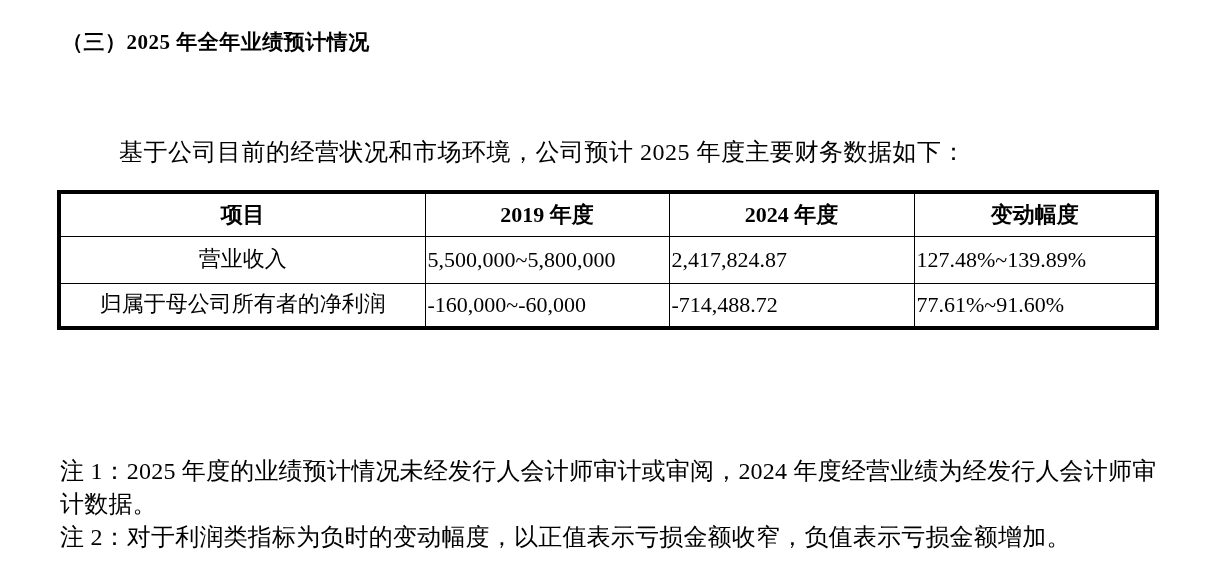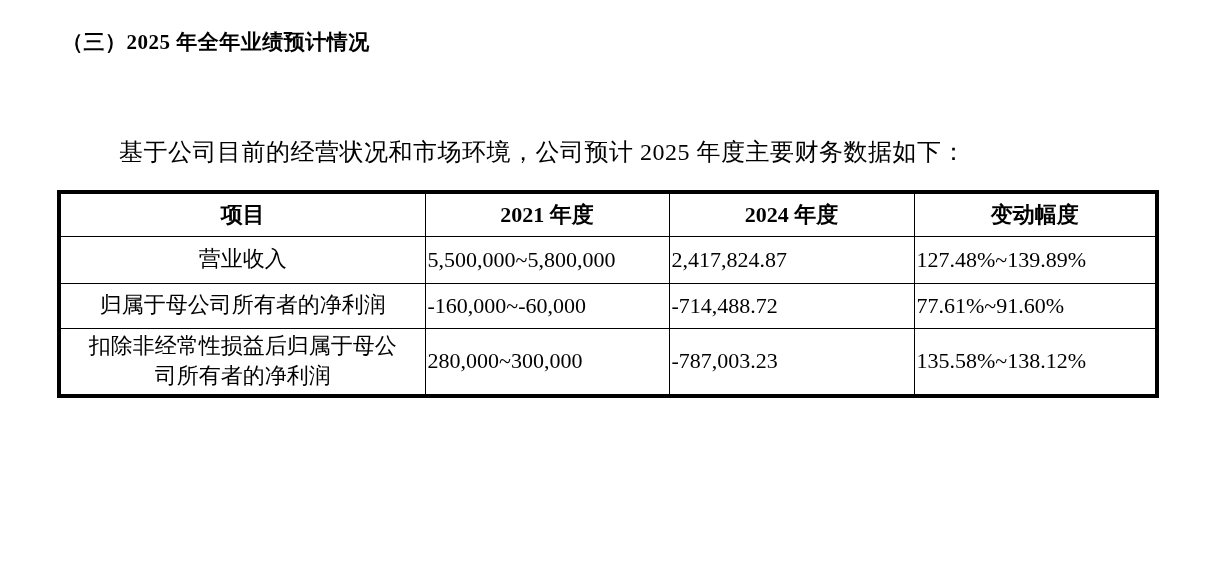--- a/index.html
+++ b/index.html
@@ -104,41 +104,39 @@
   <table class="forecast">
     <colgroup>
       <col style="width:366px">
       <col style="width:244px">
       <col style="width:245px">
       <col style="width:243px">
     </colgroup>
     <thead>
       <tr class="row-header">
         <th>项目</th>
-        <th>2021 年度</th>
+        <th>2019 年度</th>
         <th>2024 年度</th>
         <th>变动幅度</th>
       </tr>
     </thead>
     <tbody>
       <tr class="row-1">
         <td class="cell-item">营业收入</td>
         <td class="cell-num">5,500,000~5,800,000</td>
         <td class="cell-num">2,417,824.87</td>
         <td class="cell-num">127.48%~139.89%</td>
       </tr>
       <tr class="row-3">
         <td class="cell-item">归属于母公司所有者的净利润</td>
         <td class="cell-num">-160,000~-60,000</td>
         <td class="cell-num">-714,488.72</td>
         <td class="cell-num">77.61%~91.60%</td>
       </tr>
-      <tr class="row-4">
-        <td class="cell-item">扣除非经常性损益后归属于母公司所有者的净利润</td>
-        <td class="cell-num">280,000~300,000</td>
-        <td class="cell-num">-787,003.23</td>
-        <td class="cell-num">135.58%~138.12%</td>
-      </tr>
     </tbody>
   </table>
 
+  <div class="notes">
+    <div class="note">注 1：2025 年度的业绩预计情况未经发行人会计师审计或审阅，2024 年度经营业绩为经发行人会计师审计数据。</div>
+    <div class="note">注 2：对于利润类指标为负时的变动幅度，以正值表示亏损金额收窄，负值表示亏损金额增加。</div>
+  </div>
 
 </div>
 
 </body></html>

